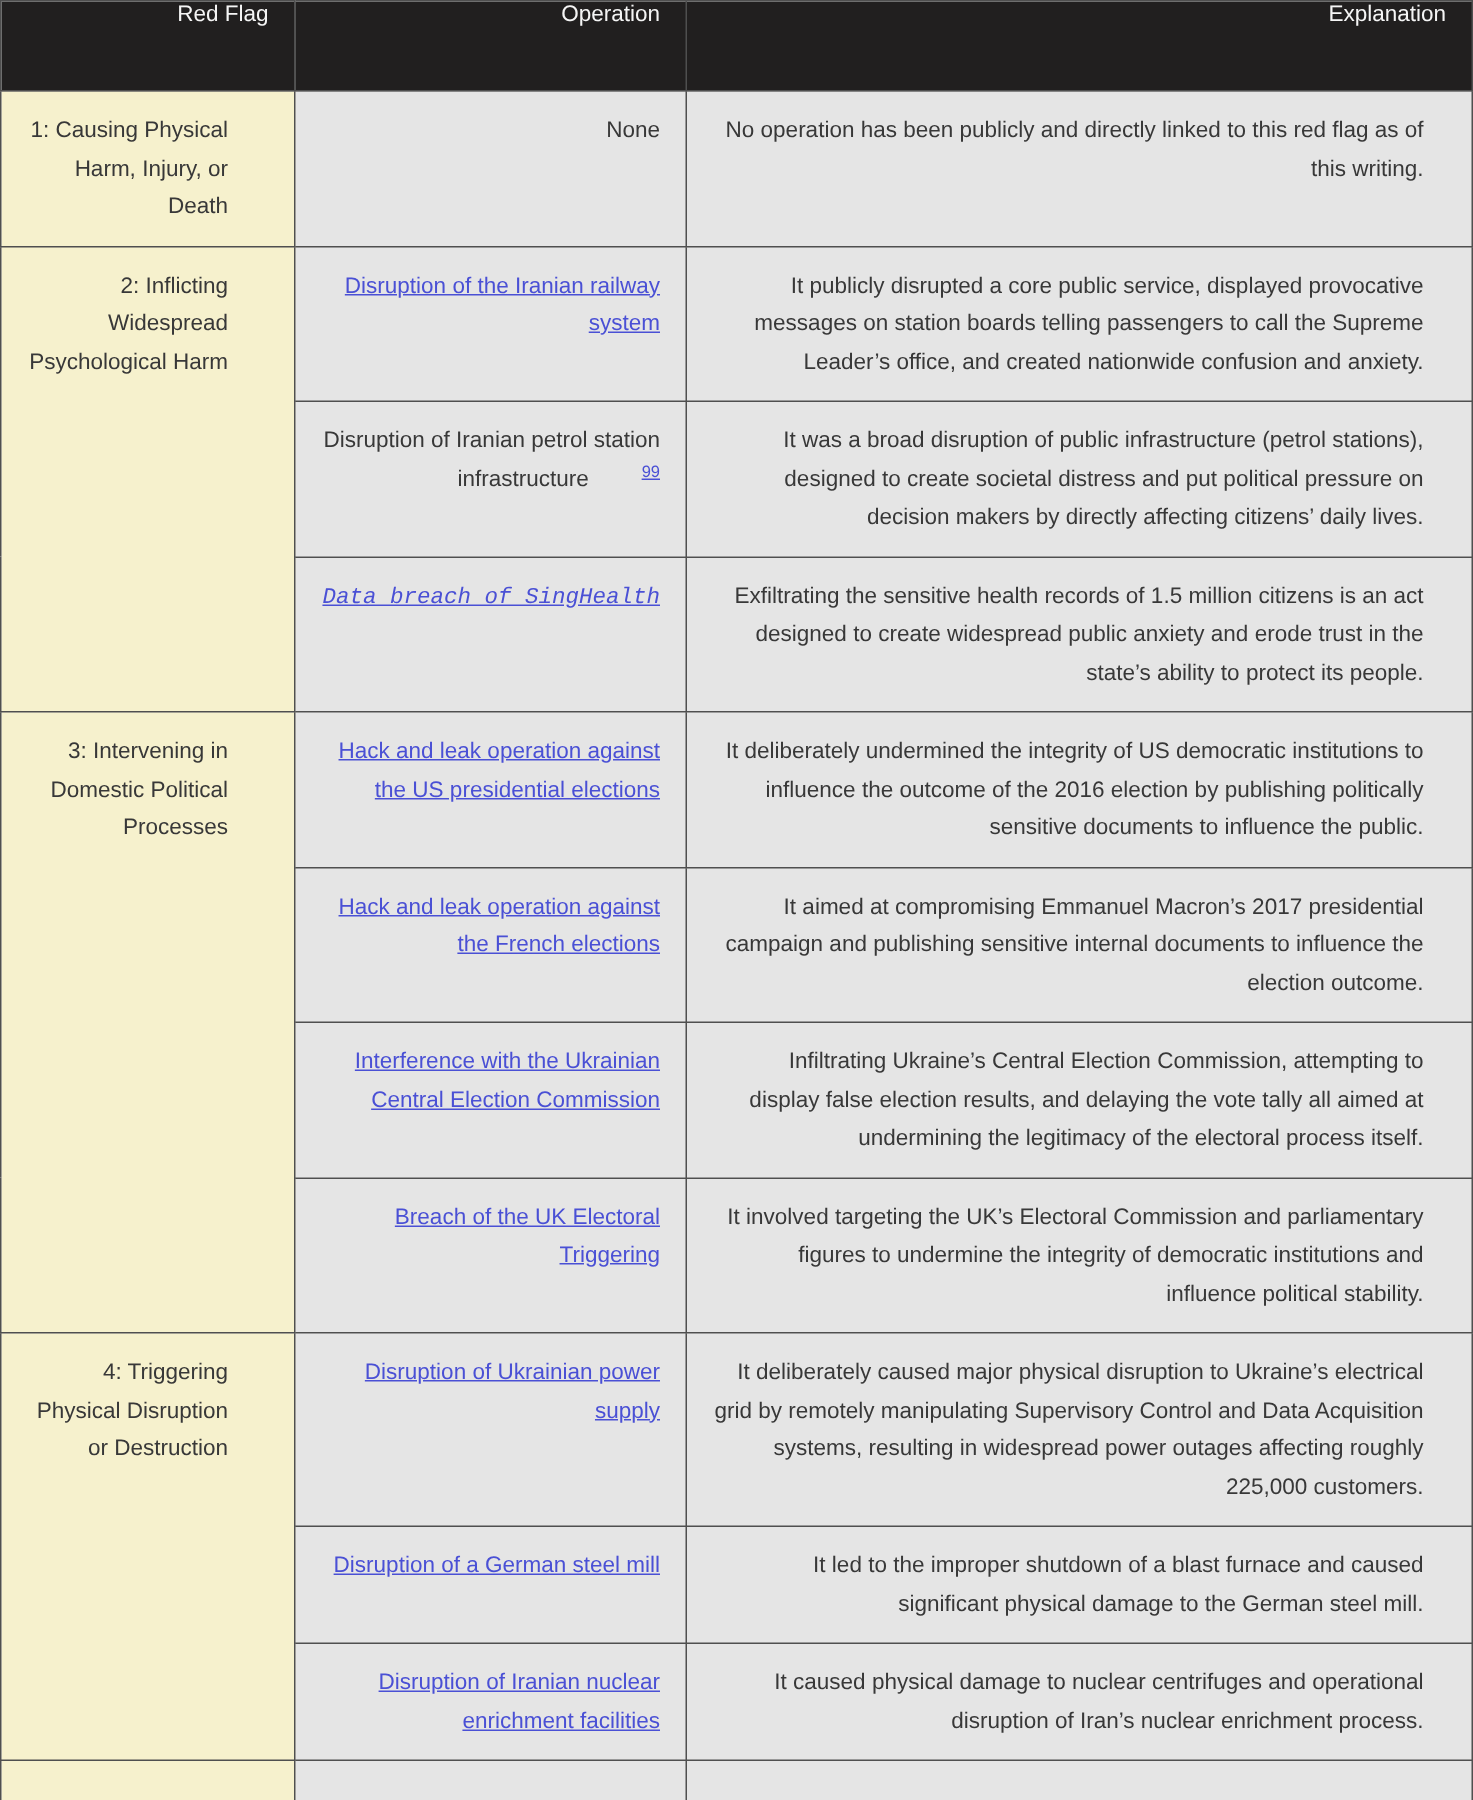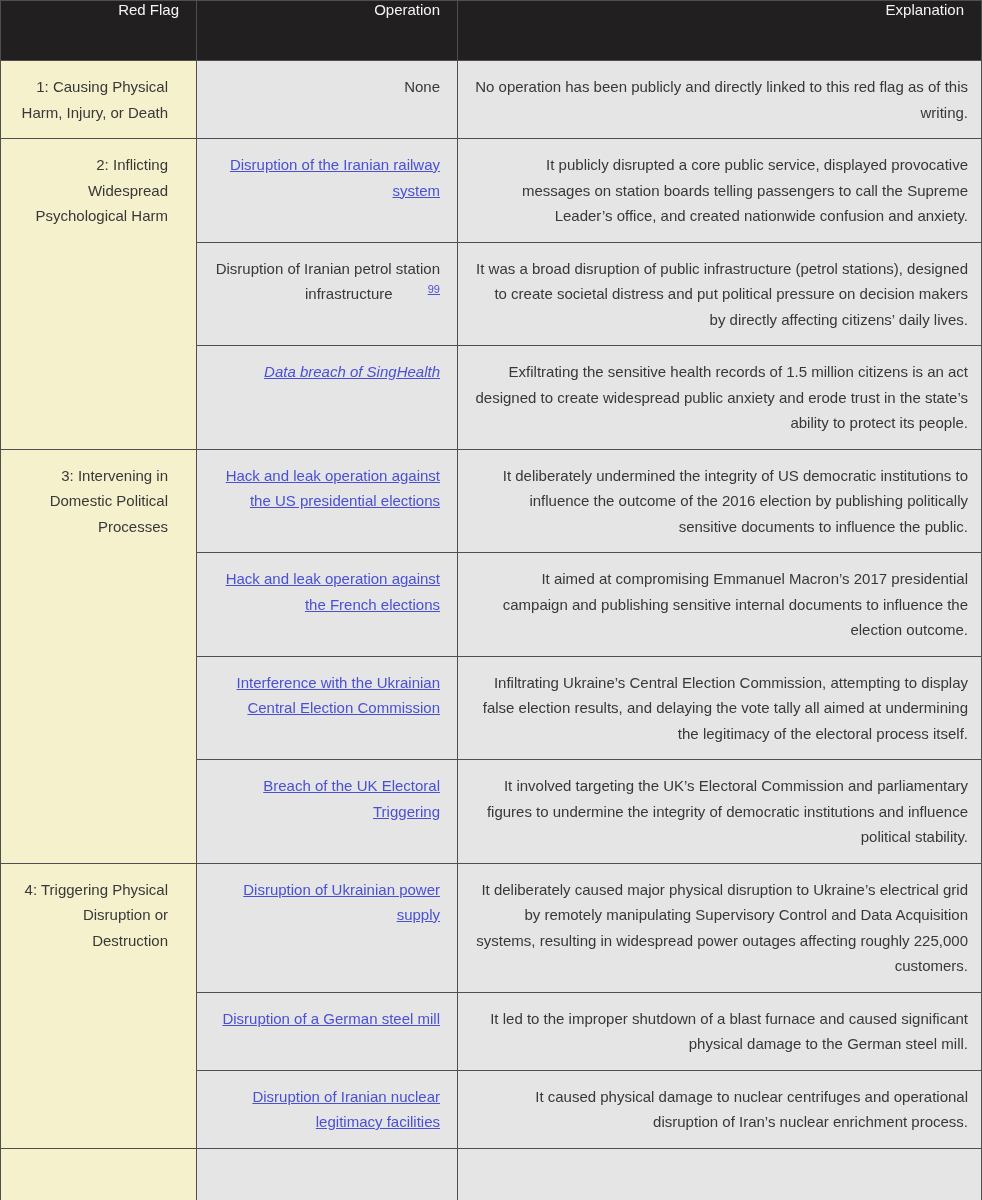--- a/index.html
+++ b/index.html
@@ -34,32 +34,33 @@
     vertical-align: middle;
   }
   tbody td {
     font-size: 15px;
     line-height: 25.5px;
     padding: 13px 17px;
     background: #e5e5e5;
   }
   td.redflag-cell {
     background: #f6f1cd;
-    padding-right: 28px;
+    padding-right: 44px;
   }
   td.exp-cell {
-    padding-right: 13px;
+    padding-right: 32px;
   }
   a.op-link {
     color: #4a50d5;
     text-decoration: underline;
     cursor: pointer;
   }
   a.op-link.italic {
     font-style: italic;
+    font-family: Liberation Mono, monospace;
   }
   sup.fn {
     line-height: 0;
   }
   sup.fn a {
     font-size: 11px;
     color: #4a50d5;
     text-decoration: underline;
     cursor: pointer;
     margin-left: 31px;
@@ -123,21 +124,21 @@
       <tr>
         <td class="redflag-cell" rowspan="3">4: Triggering Physical Disruption or Destruction</td>
         <td class="op-cell"><a class="op-link">Disruption of Ukrainian power supply</a></td>
         <td class="exp-cell">It deliberately caused major physical disruption to Ukraine’s electrical grid by remotely manipulating Supervisory Control and Data Acquisition systems, resulting in widespread power outages affecting roughly 225,000 customers.</td>
       </tr>
       <tr>
         <td class="op-cell"><a class="op-link">Disruption of a German steel mill</a></td>
         <td class="exp-cell">It led to the improper shutdown of a blast furnace and caused significant physical damage to the German steel mill.</td>
       </tr>
       <tr>
-        <td class="op-cell"><a class="op-link">Disruption of Iranian nuclear legitimacy facilities</a></td>
+        <td class="op-cell"><a class="op-link">Disruption of Iranian nuclear enrichment facilities</a></td>
         <td class="exp-cell">It caused physical damage to nuclear centrifuges and operational disruption of Iran’s nuclear enrichment process.</td>
       </tr>
       <tr class="stub-row">
         <td class="redflag-cell" rowspan="1"></td>
         <td class="op-cell"><span></span></td>
         <td class="exp-cell"></td>
       </tr>
     </tbody>
 </table>
 

